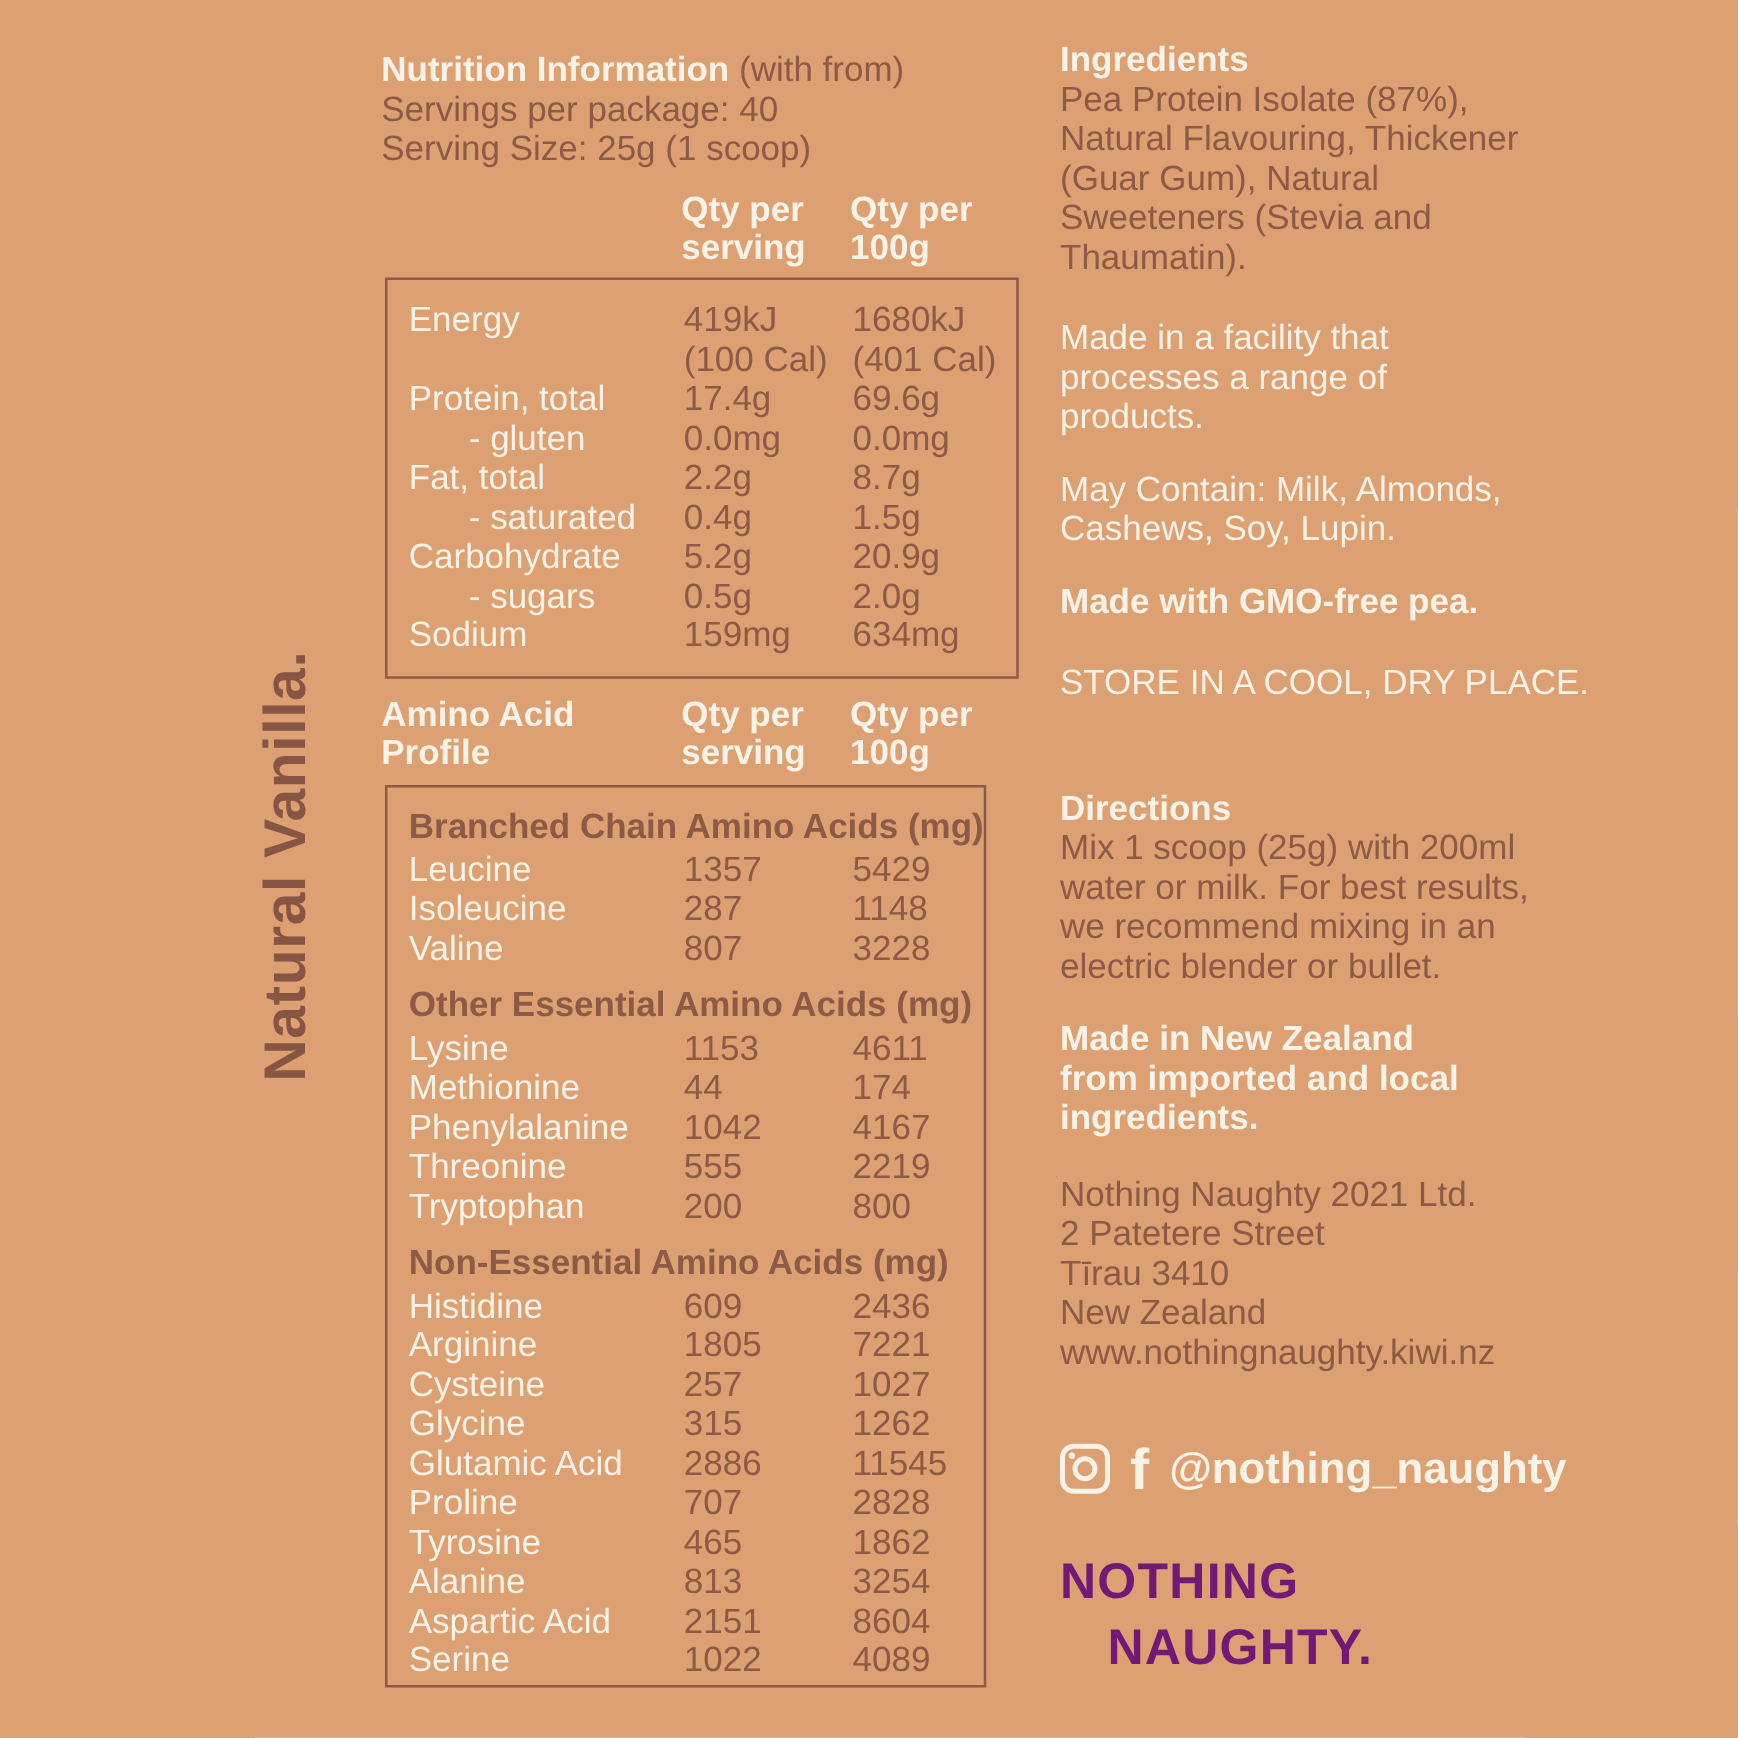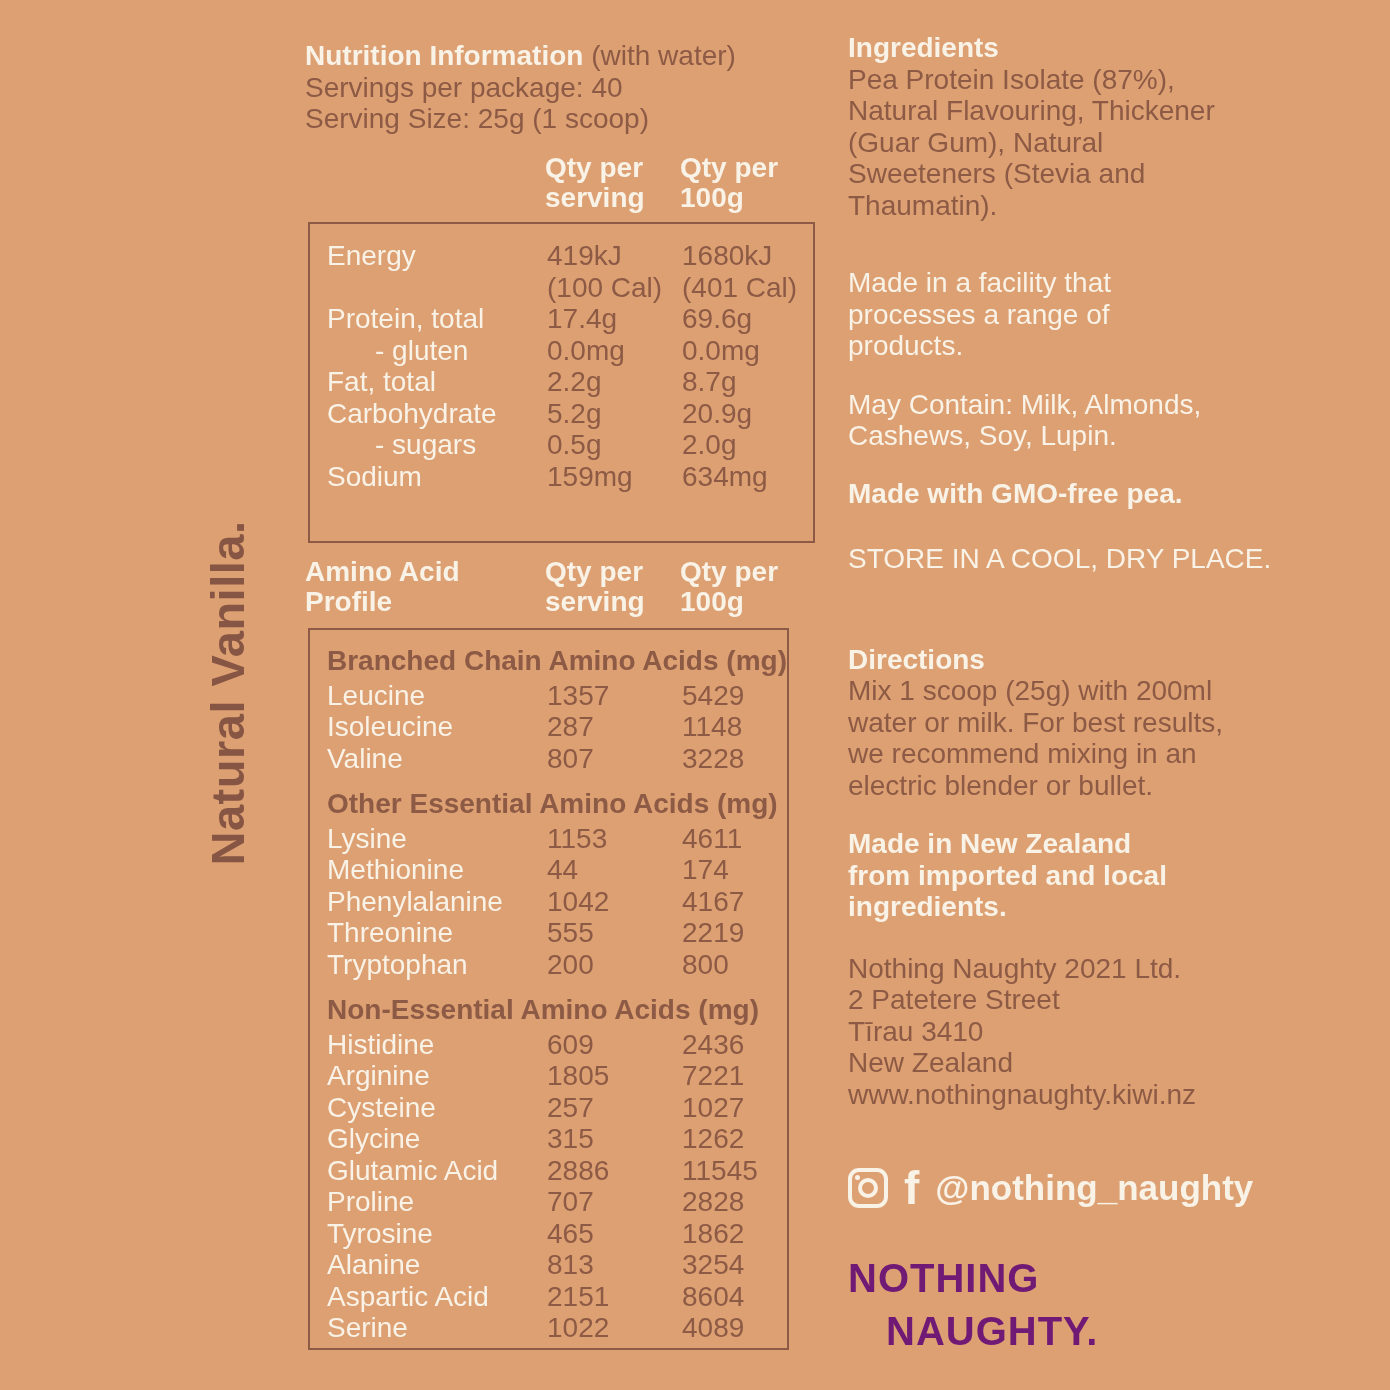--- a/index.html
+++ b/index.html
@@ -53,21 +53,21 @@
   .t-label { color:#F9F2E7; }
   .t-val { color:#8D5A45; }
   .amino-heading { font-weight:700; color:#8D5A45; margin:14px 0 3px 0; }
   .amino-section:first-of-type .amino-heading { margin-top:0; }
 
   
   .right-col { position:absolute; left:848px; top:32px; width:480px; }
   .rc-h { font-weight:700; color:#F9F2E7; }
   .rc-body { color:#8D5A45; }
   .rc-white { color:#F9F2E7; }
-  .rc-facility { margin-top:46px; }
+  .rc-facility { margin-top:33px; }
   .rc-may { margin-top:27px; }
   .rc-gmo { margin-top:26px; font-weight:700; }
   .rc-store { margin-top:34px; }
   .rc-dir-title { margin-top:69px; }
   .rc-madein { margin-top:27px; font-weight:700; }
   .rc-address { margin-top:30px; }
   .rc-social { margin-top:56px; display:flex; align-items:center; gap:16px; height:44px; }
   .ig-icon {
     box-sizing:border-box; width:40px; height:40px;
     border:4px solid #F9F2E7; border-radius:11px; position:relative; flex:0 0 auto;
@@ -89,21 +89,21 @@
 </head>
 <body>
 
 <div class="canvas">
 
   <div class="vertical-label">Natural Vanilla.</div>
 
   <div class="main-header">
     <div>
       <span class="cream bold">Nutrition Information</span>
-      <span class="brown">(with water)</span>
+      <span class="brown">(with from)</span>
     </div>
     <div class="brown">Servings per package: 40</div>
     <div class="brown">Serving Size: 25g (1 scoop)</div>
   </div>
 
   <div class="col-h r1 col-serving">Qty per
 serving</div>
   <div class="col-h r1 col-100g">Qty per
 100g</div>
 
@@ -128,20 +128,25 @@
         <span class="t-val multiline">0.0mg</span>
         <span class="t-val multiline">0.0mg</span>
       </div>
 
       <div class="t-row" data-indent="false">
         <span class="t-label">Fat, total</span>
         <span class="t-val multiline">2.2g</span>
         <span class="t-val multiline">8.7g</span>
       </div>
 
+      <div class="t-row" data-indent="true">
+        <span class="t-label">- saturated</span>
+        <span class="t-val multiline">0.4g</span>
+        <span class="t-val multiline">1.5g</span>
+      </div>
 
       <div class="t-row" data-indent="false">
         <span class="t-label">Carbohydrate</span>
         <span class="t-val multiline">5.2g</span>
         <span class="t-val multiline">20.9g</span>
       </div>
 
       <div class="t-row" data-indent="true">
         <span class="t-label">- sugars</span>
         <span class="t-val multiline">0.5g</span>

